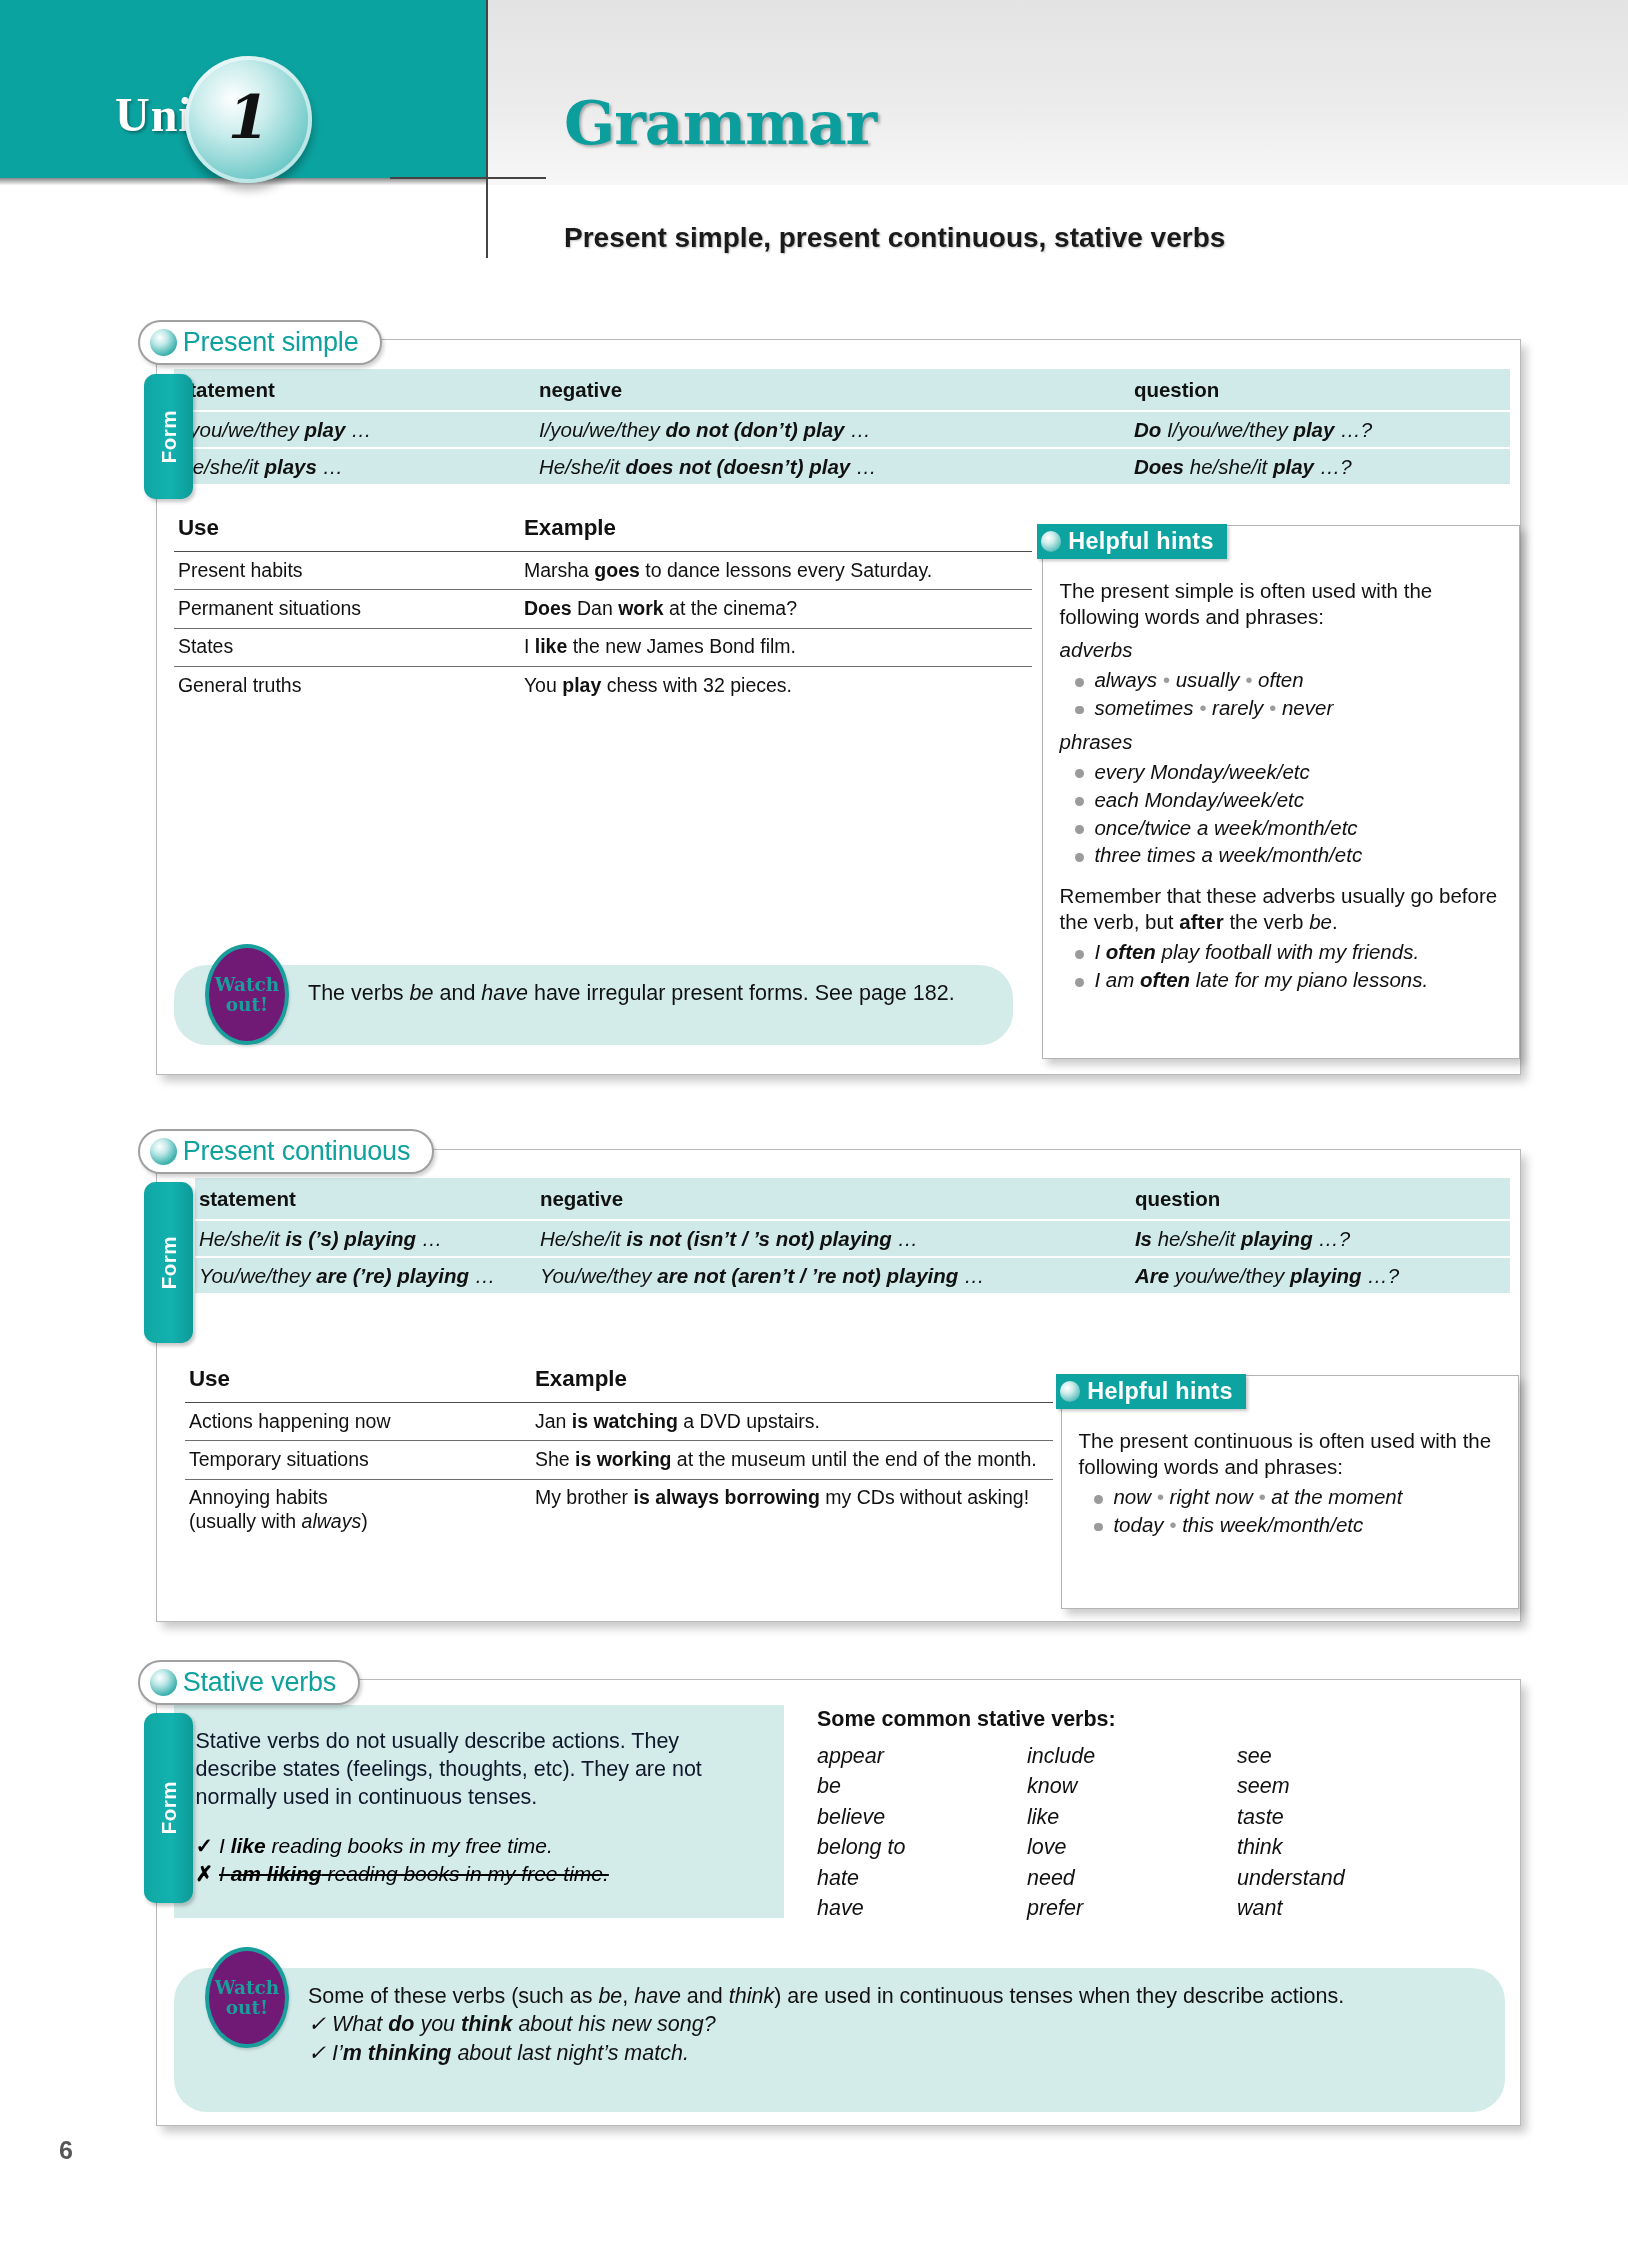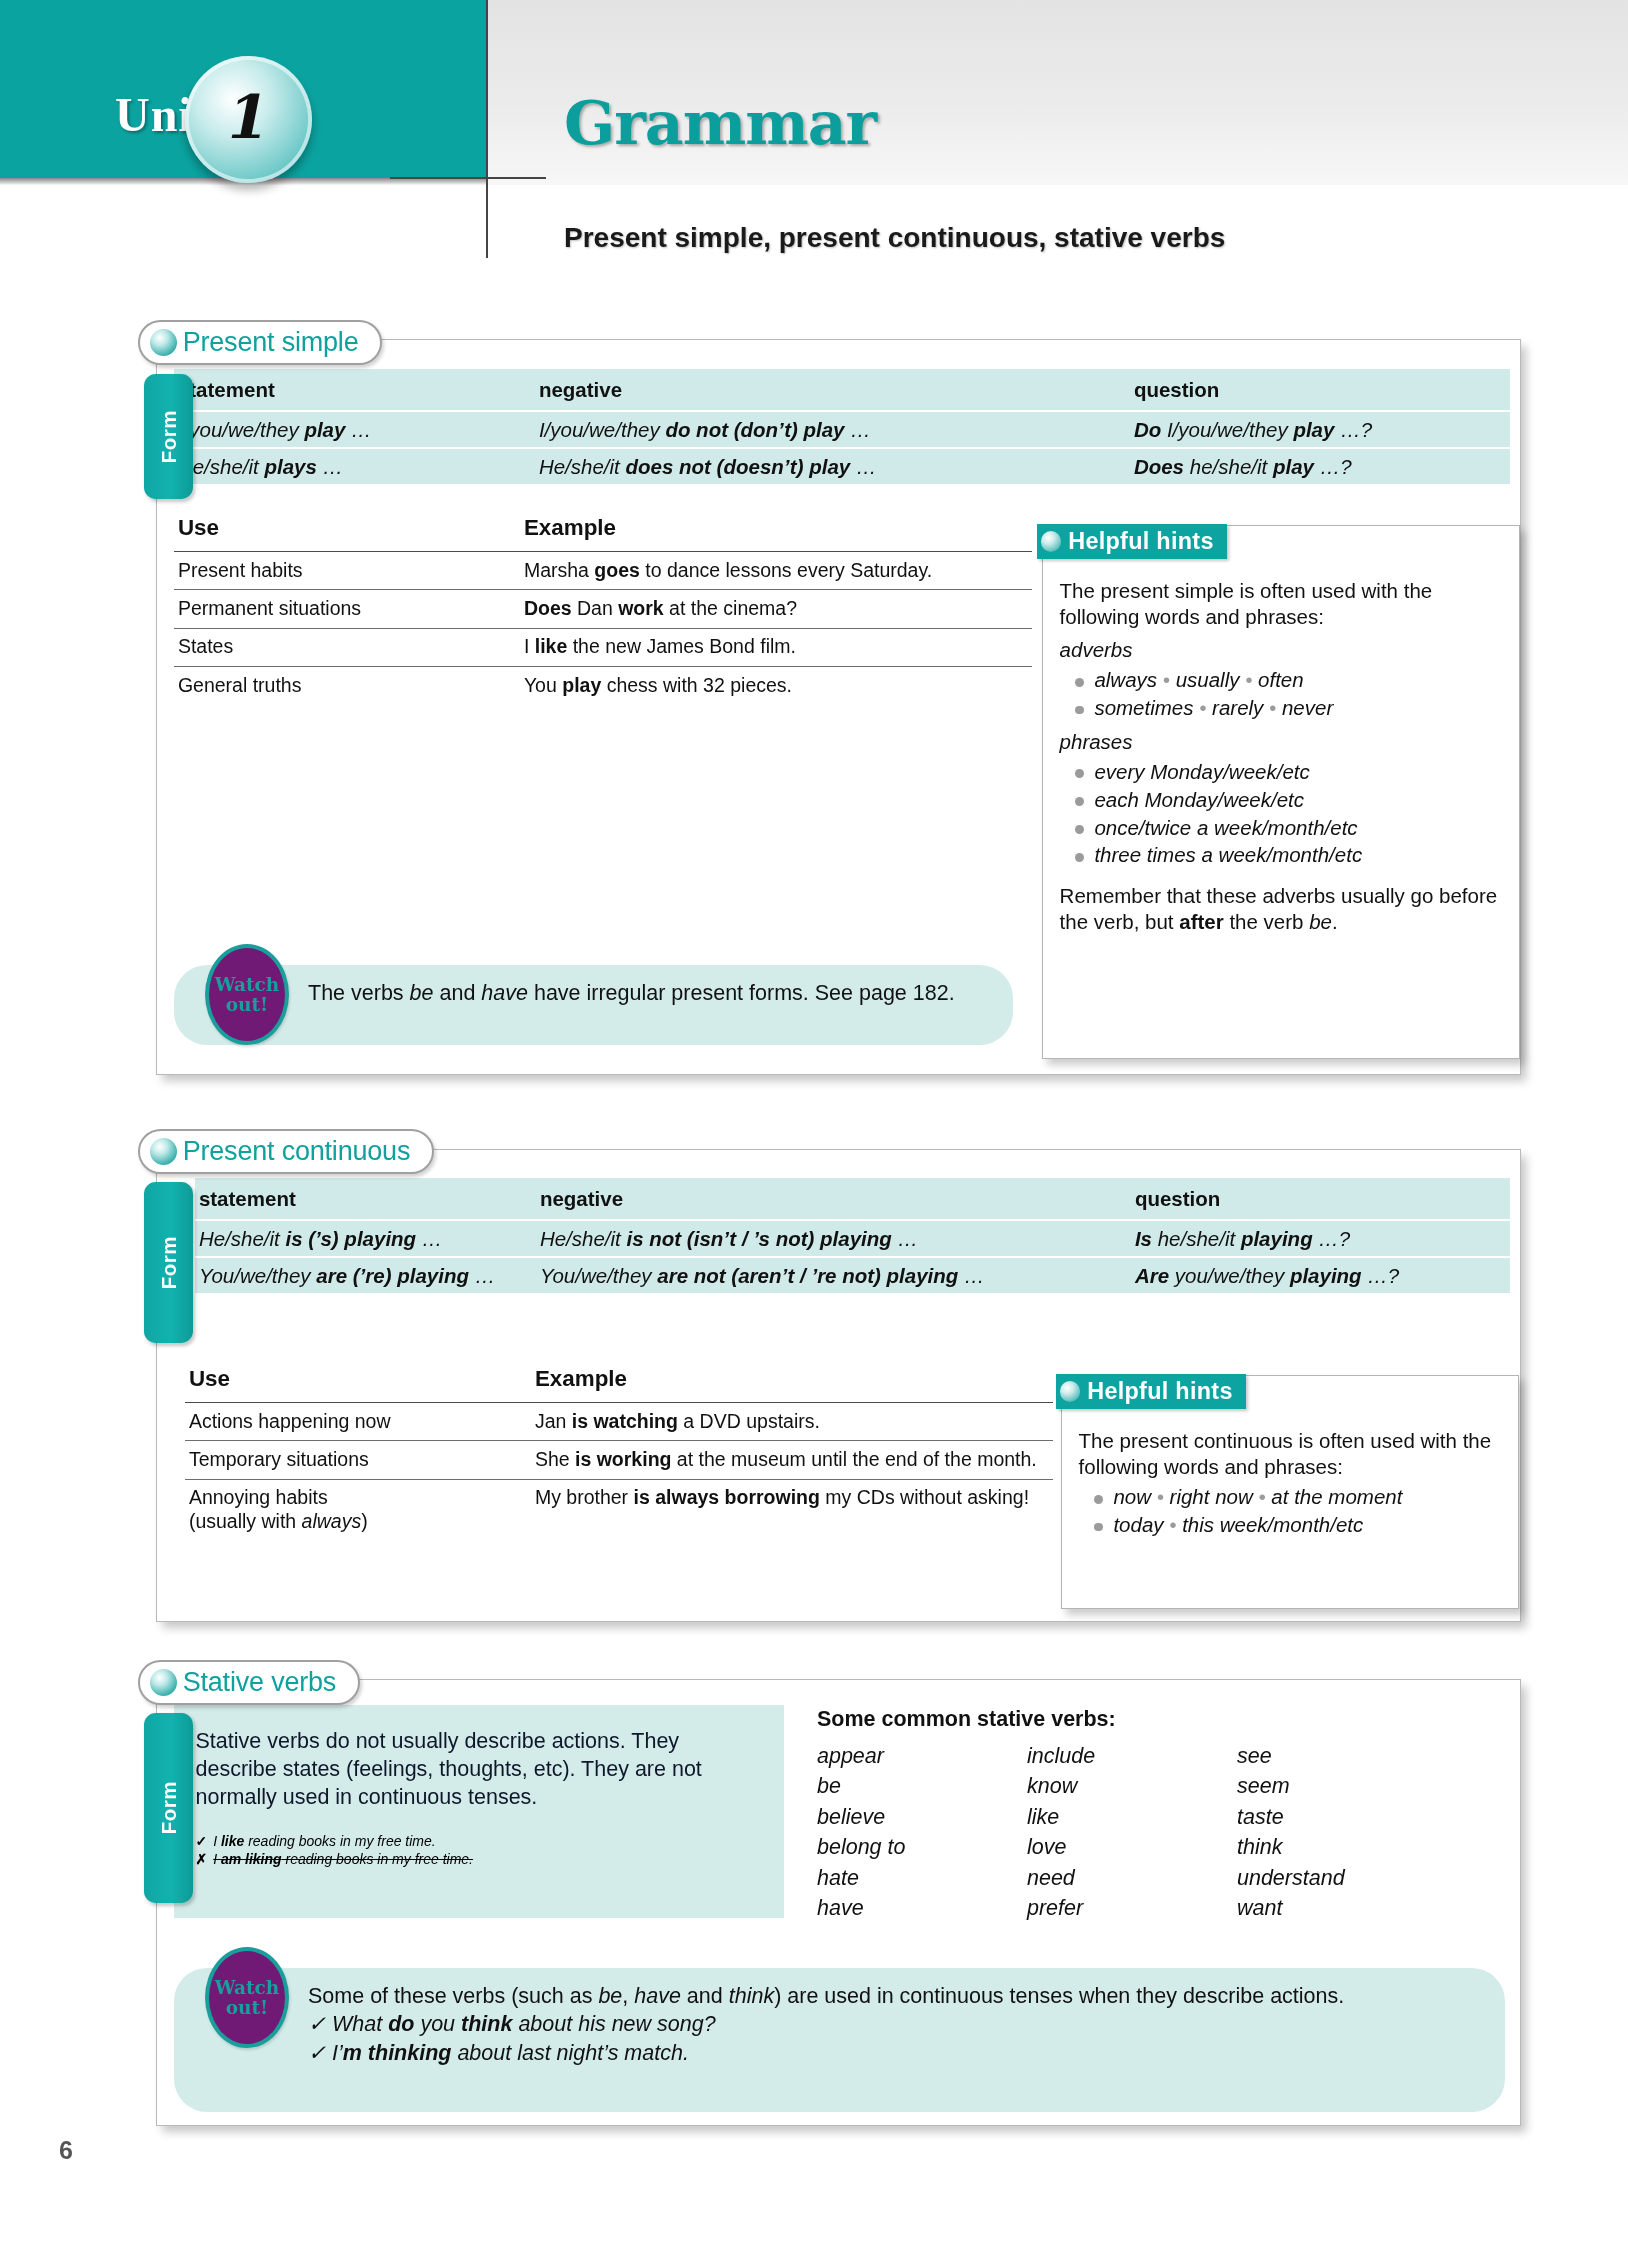--- a/index.html
+++ b/index.html
@@ -176,21 +176,21 @@
     font-family: "DejaVu Serif", serif;
     font-size: 18.5px; color: #1a9e9c; line-height: 1.08; display:block;
   }
   .watch-txt { position:absolute; font-size: 21.5px; color:#111; line-height: 1.32; }
   .watch-txt i { font-style: italic; }
   .watch-txt b { font-weight: bold; }
 
   
   .stat-left { position:absolute; background:#d3ecea; }
   .stat-left .p { font-size: 21.5px; color:#0f172a; line-height: 1.3; }
-  .stat-left .ex { font-size: 14px; line-height: 1.34; font-style: italic; }
+  .stat-left .ex { font-size: 21px; line-height: 1.34; font-style: italic; }
   .stat-left .ex b { font-weight: bold; }
   .stat-left .strike { text-decoration: line-through; }
   .mark { font-style: normal; font-weight: bold; margin-right: 5.9px; }
 
   .verbcols { position: absolute; }
   .verbcols .title { font-weight: bold; font-size: 21.5px; color:#111; margin-bottom: 8.8px; }
   .verbcols .cols { display: flex; }
   .verbcols .col { font-style: italic; font-size: 21.5px; line-height: 1.42; color:#111; }
 
   .pagenum {
@@ -277,20 +277,24 @@
       <li>sometimes <span class="dotsep">•</span> rarely <span class="dotsep">•</span> never</li>
     </ul>
     <p class="cat">phrases</p>
     <ul>
       <li>every Monday/week/etc</li>
       <li>each Monday/week/etc</li>
       <li>once/twice a week/month/etc</li>
       <li>three times a week/month/etc</li>
     </ul>
     <p class="gap">Remember that these adverbs usually go before the verb, but <span class="inl-b">after</span> the verb <span class="inl-i">be</span>.</p>
+    <ul>
+      <li>I <b>often</b> play football with my friends.</li>
+      <li>I am <b>often</b> late for my piano lessons.</li>
+    </ul>
   </div>
 
 <div class="watch" style="left:174px; top:965px; width:839px; height:80px;"></div>
 <div class="watch-badge" style="left:205px; top:944px;">
   <b>Watch</b>
   <b>out!</b>
 </div>
 <div class="watch-txt" id="ps-watch" style="left:308px; top:979px; width:683px;">The verbs <i>be</i> and <i>have</i> have irregular present forms. See page 182.</div>
 
 <div class="card" id="pc-card" style="left:156px; top:1149px; width:1365px; height:473px;"></div>

